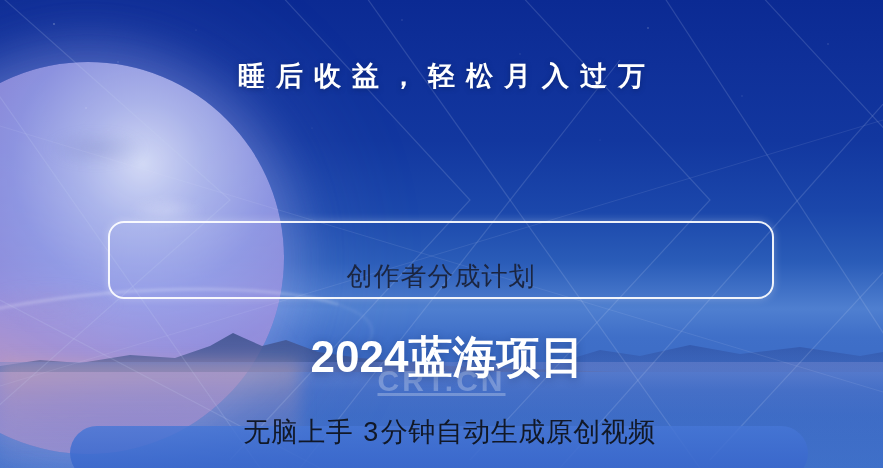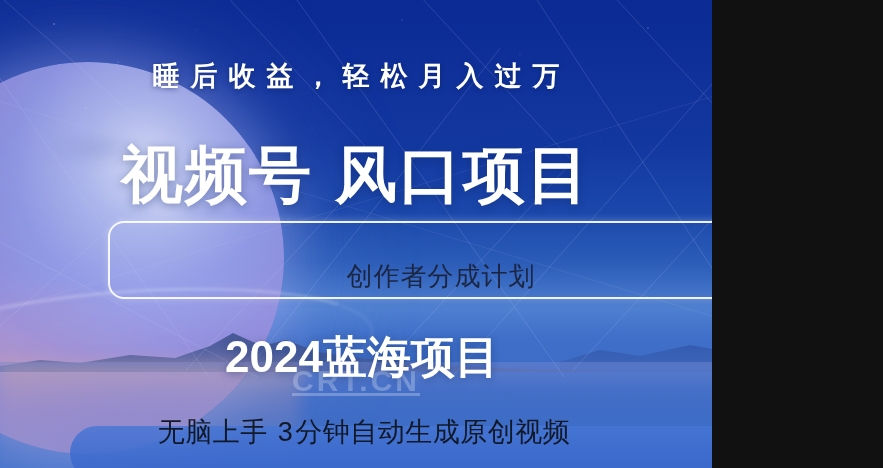--- a/index.html
+++ b/index.html
@@ -3,21 +3,21 @@
 <meta charset="utf-8">
 <title>视频号 风口项目</title>
 <style>
   html, body {
     margin: 0;
     padding: 0;
     background: #111;
   }
   .poster {
     position: relative;
-    width: 712px;
+    width: 883px;
     height: 468px;
     overflow: hidden;
     font-family: "Liberation Sans", "DejaVu Sans", sans-serif;
     background: #0d2f9e;
     user-select: none;
   }
 
   
 
   
@@ -353,23 +353,20 @@
       <circle cx="828" cy="44" r="0.8" opacity="0.38"></circle>
       <circle cx="312" cy="128" r="0.6" opacity="0.26"></circle>
       <circle cx="600" cy="140" r="0.6" opacity="0.24"></circle>
     </g>
   </svg>
 
   <div class="content">
 
     <div class="tagline">睡后收益，轻松月入过万</div>
 
-    <div class="headline">
-      <span>视频号</span><span class="gap"></span><span>风口项目</span>
-    </div>
 
     <div class="subtitle-box">
       <span class="subtitle-text">创作者分成计划</span>
     </div>
 
     <div class="watermark">CRT.CN</div>
 
     <div class="bluesea">2024蓝海项目</div>
 
     <div class="bottom-pill"></div>

